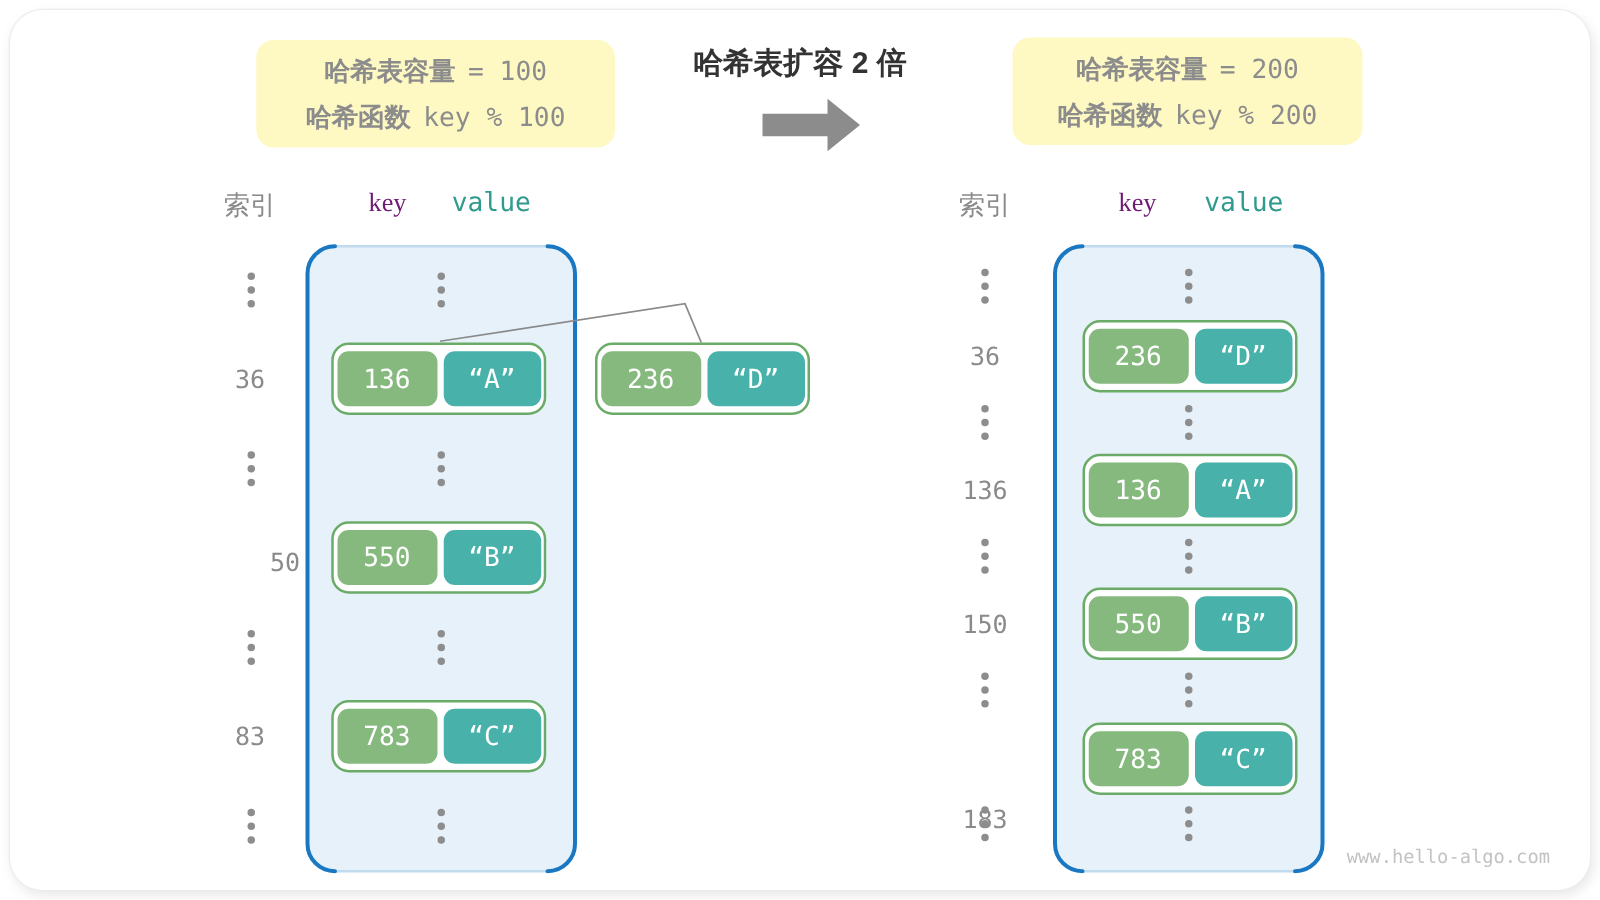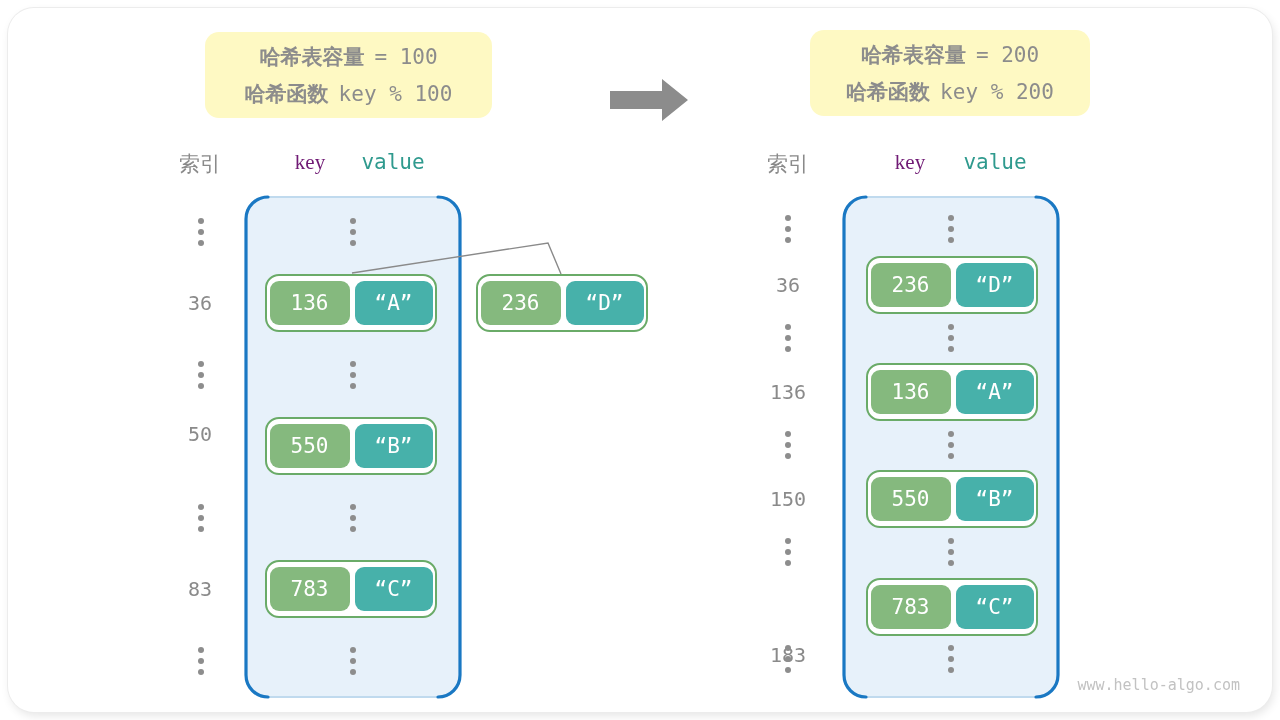--- a/index.html
+++ b/index.html
@@ -84,20 +84,21 @@
     <div class="info-line">
       <span class="lbl">哈希表容量</span>
       <span class="val">= 200</span>
     </div>
     <div class="info-line">
       <span class="lbl">哈希函数</span>
       <span class="val">key % 200</span>
     </div>
   </div>
 
+  <div class="diagram-title">哈希表扩容 2 倍</div>
   <svg class="abs" style="left:605px;top:73px;" width="90" height="54" viewBox="0 0 90 54">
     <polygon points="5,18 57,18 57,6 83,27 57,48 57,36 5,36" fill="#8c8c8c"></polygon>
   </svg>
 
   <div class="col-header hdr-index" style="left:160px;top:150px;width:80px;">索引</div>
   <div class="col-header hdr-key" style="left:270px;top:150px;width:80px;">key</div>
   <div class="col-header hdr-value" style="left:353px;top:150px;width:80px;">value</div>
 
   <div class="col-header hdr-index" style="left:748px;top:150px;width:80px;">索引</div>
   <div class="col-header hdr-key" style="left:870px;top:150px;width:80px;">key</div>
@@ -141,21 +142,21 @@
       <i></i>
       <i></i>
       <i></i>
     </div>
   <div class="dots" style="left:350px;top:361px;">
       <i></i>
       <i></i>
       <i></i>
     </div>
 
-  <div class="idx" style="left:160px;top:422px;">50</div>
+  <div class="idx" style="left:160px;top:438px;text-align:right;">50</div>
   <div class="pair" style="left:265px;top:417px;">
     <div class="cell key">550</div>
     <div class="cell val">“B”</div>
   </div>
 
   <div class="dots" style="left:198px;top:504px;">
       <i></i>
       <i></i>
       <i></i>
     </div>

